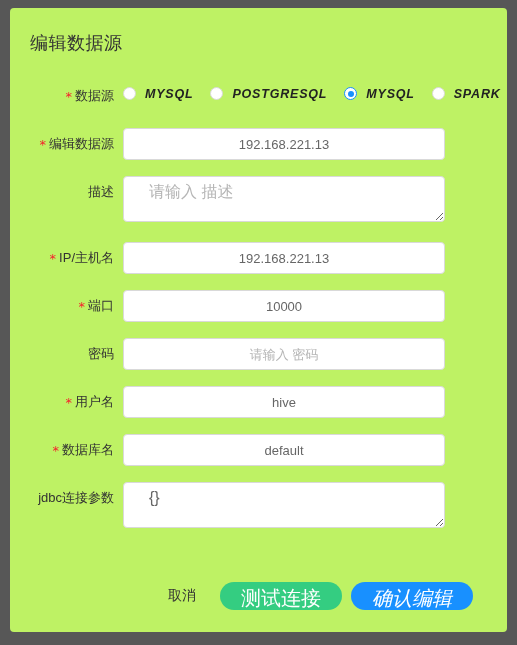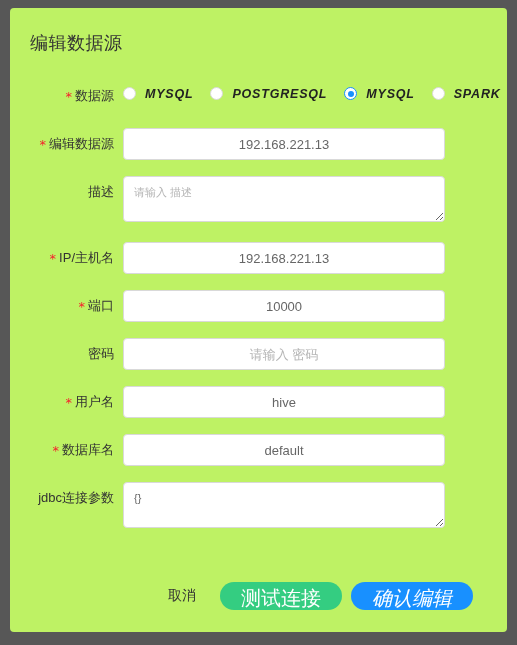--- a/index.html
+++ b/index.html
@@ -131,22 +131,22 @@
   }
   .text-input::placeholder {
     color: #b5b5b5;
   }
   .text-area {
     width: 100%;
     height: 46px;
     box-sizing: border-box;
     border: 1px solid #d9d9d9;
     border-radius: 4px;
-    padding: 6px 10px;
-    font-size: 11px;
+    padding: 6px 25px;
+    font-size: 16px;
     color: #666666;
     font-family: "Liberation Sans", "DejaVu Sans", sans-serif;
     outline: none;
     resize: vertical;
     line-height: 18px;
     background: #ffffff;
   }
   .text-area::placeholder {
     color: #b5b5b5;
   }

